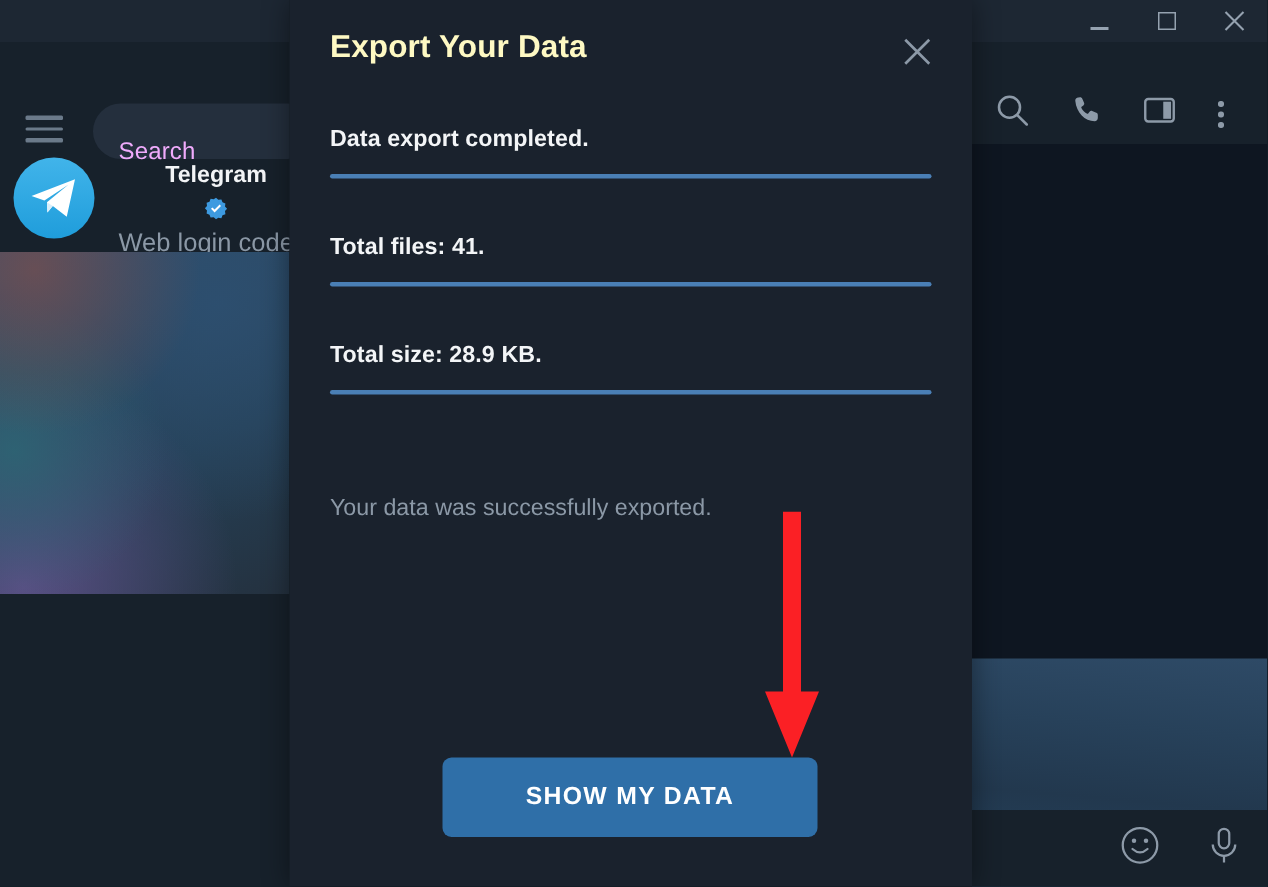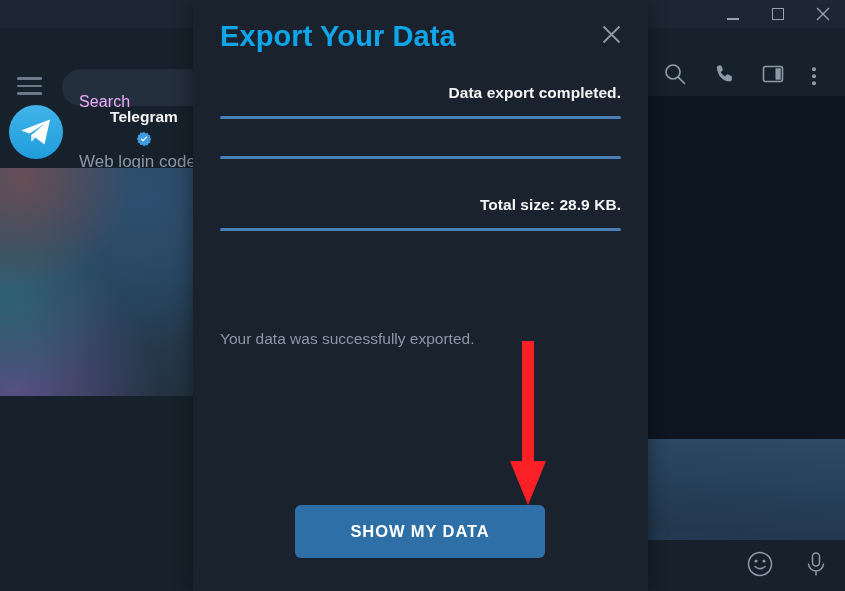--- a/index.html
+++ b/index.html
@@ -209,38 +209,37 @@
   .dialog {
     position: absolute;
     left: 193px; top: 0;
     width: 455px; height: 591px;
     background: #1a222d;
     box-shadow: 0 0 18px rgba(0,0,0,0.45);
   }
   .dialog-title {
     position: absolute;
     left: 27px; top: 20px;
-    color: #0ea5e9;
-    font-size: 29px;
+    color: #fef9c3;
+    font-size: 21px;
     font-weight: bold;
     letter-spacing: 0.1px;
   }
   .dialog-close {
     position: absolute;
     right: 22px; top: 19px;
     width: 30px; height: 30px;
     display: flex; align-items: center; justify-content: center;
     cursor: pointer;
   }
 
   .progress-rows {
     position: absolute;
     left: 27px; top: 84px;
     width: 401px;
-    text-align: right;
   }
   .progress-row { margin-bottom: 37px; }
   .progress-label {
     color: #f3f5f7;
     font-size: 15.5px;
     font-weight: bold;
     letter-spacing: 0.05px;
     margin-bottom: 14px;
   }
   .progress-track {
@@ -400,20 +399,21 @@
     </div>
 
     <div class="progress-rows">
 
       <div class="progress-row">
         <div class="progress-label">Data export completed.</div>
         <div class="progress-track"></div>
       </div>
 
       <div class="progress-row">
+        <div class="progress-label">Total files: 41.</div>
         <div class="progress-track"></div>
       </div>
 
       <div class="progress-row">
         <div class="progress-label">Total size: 28.9 KB.</div>
         <div class="progress-track"></div>
       </div>
     </div>
 
     <div class="dialog-note">Your data was successfully exported.</div>

